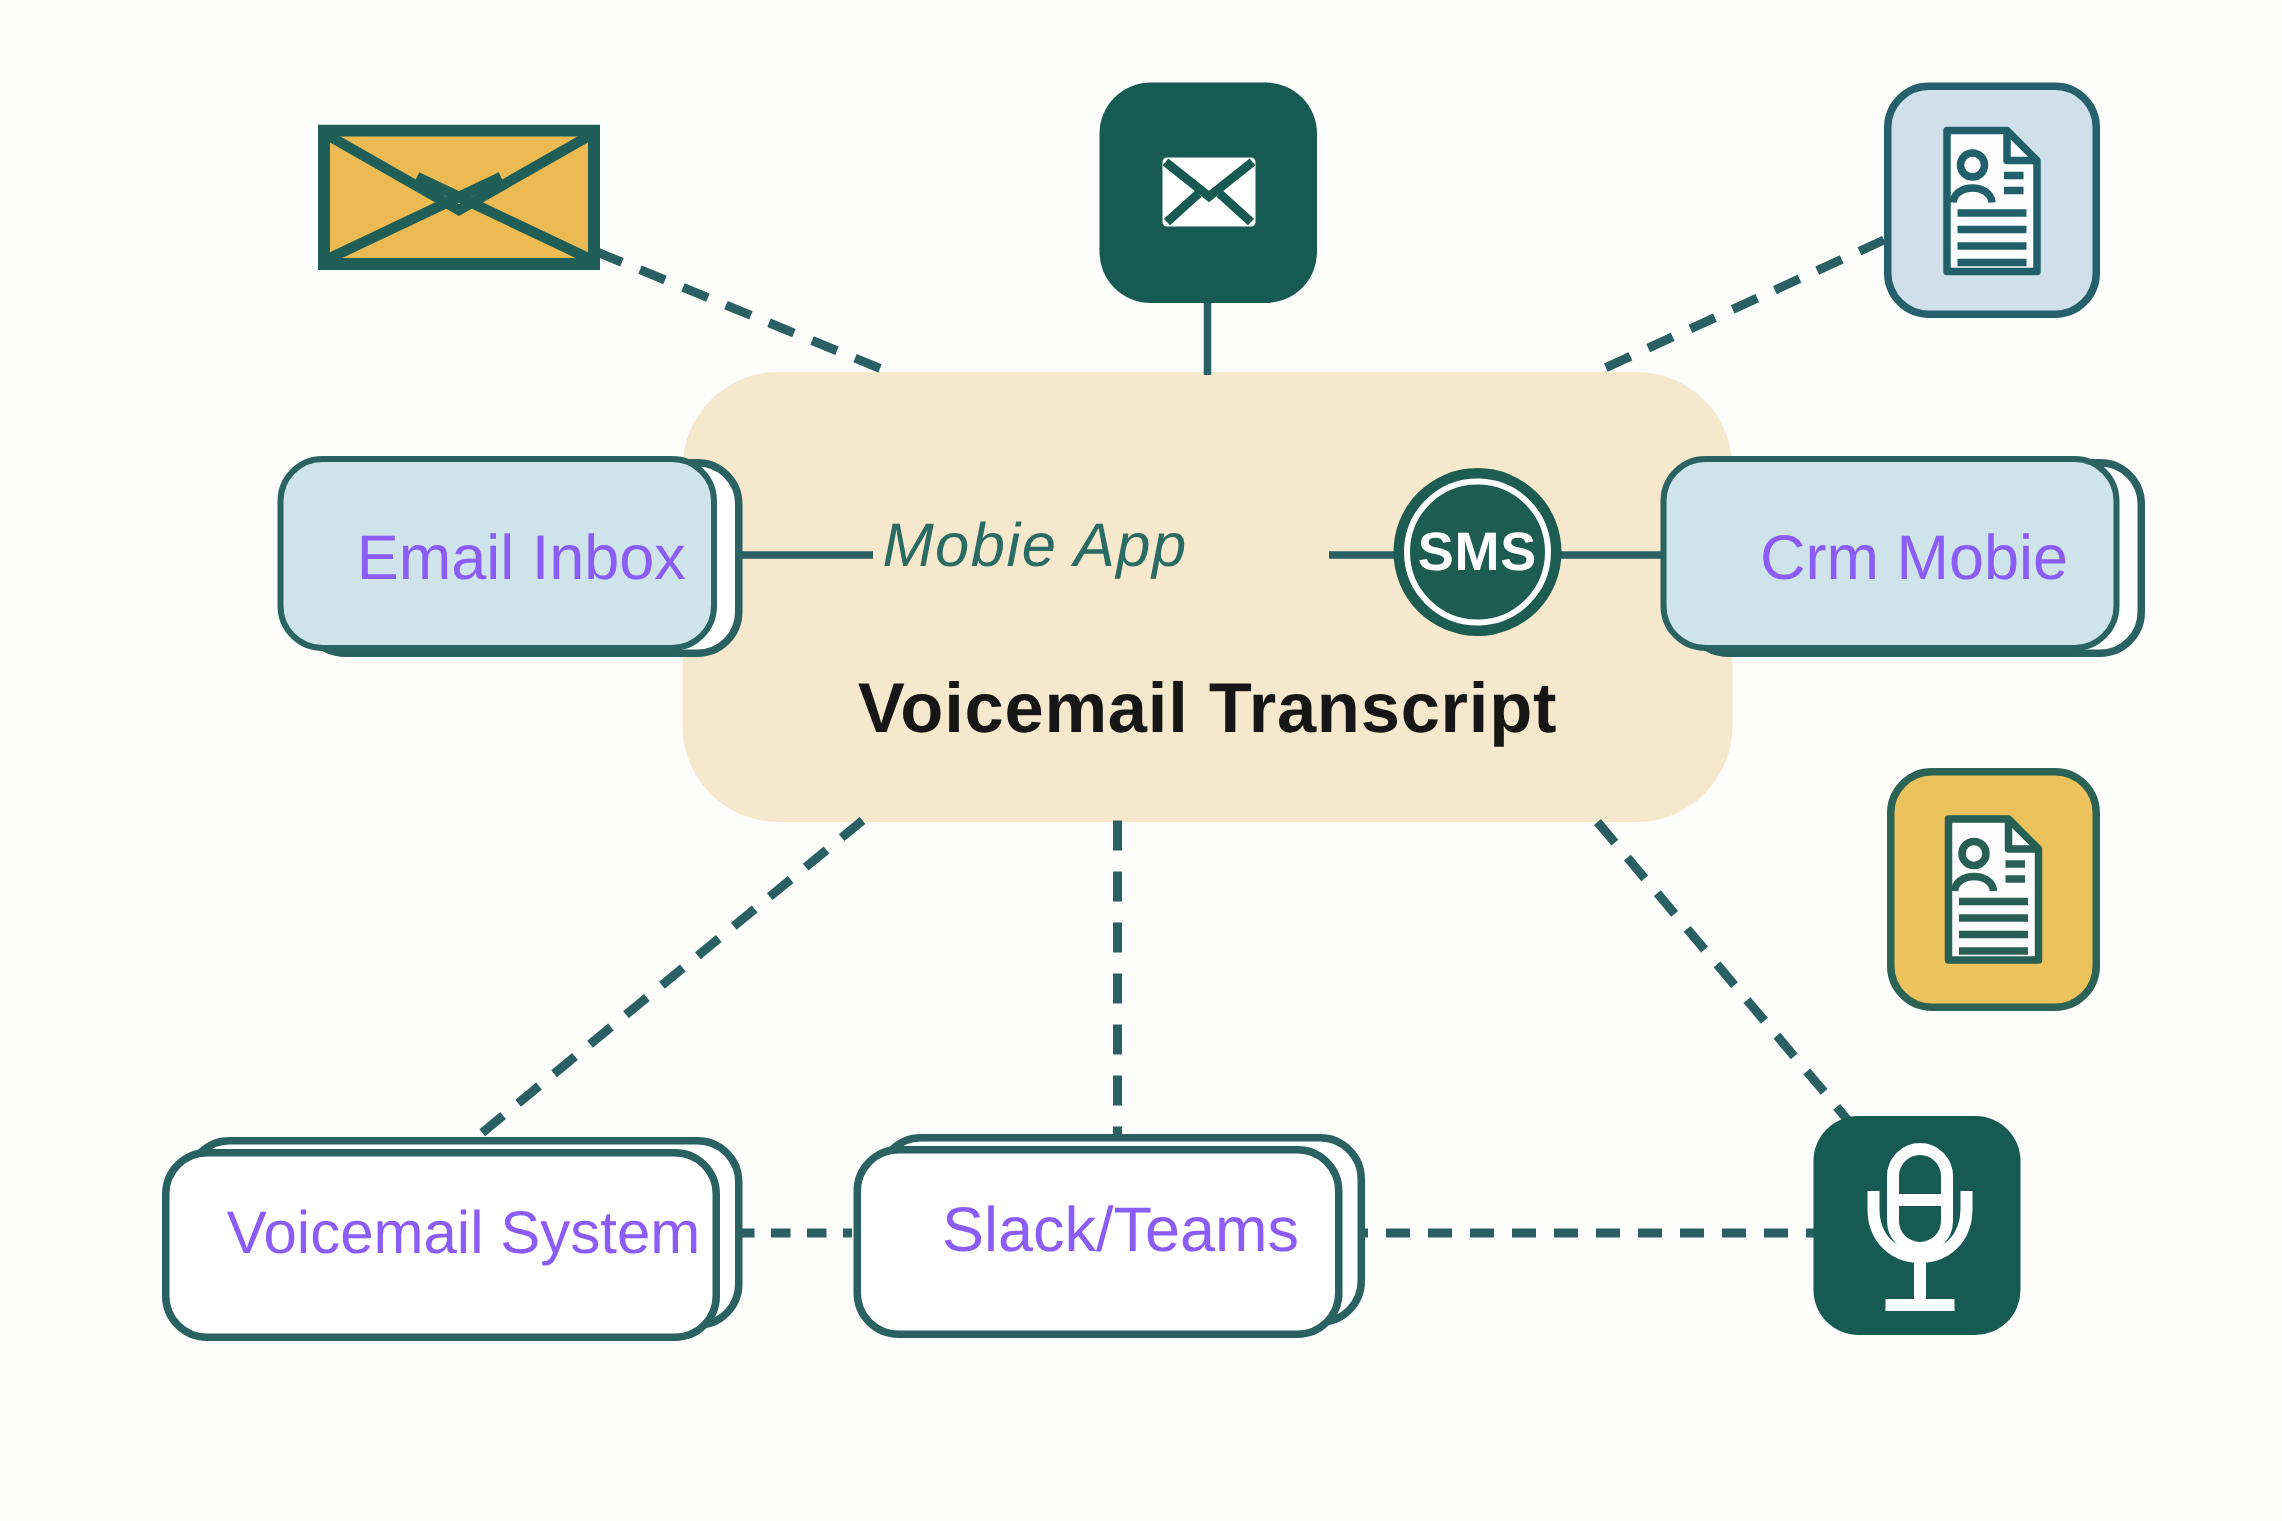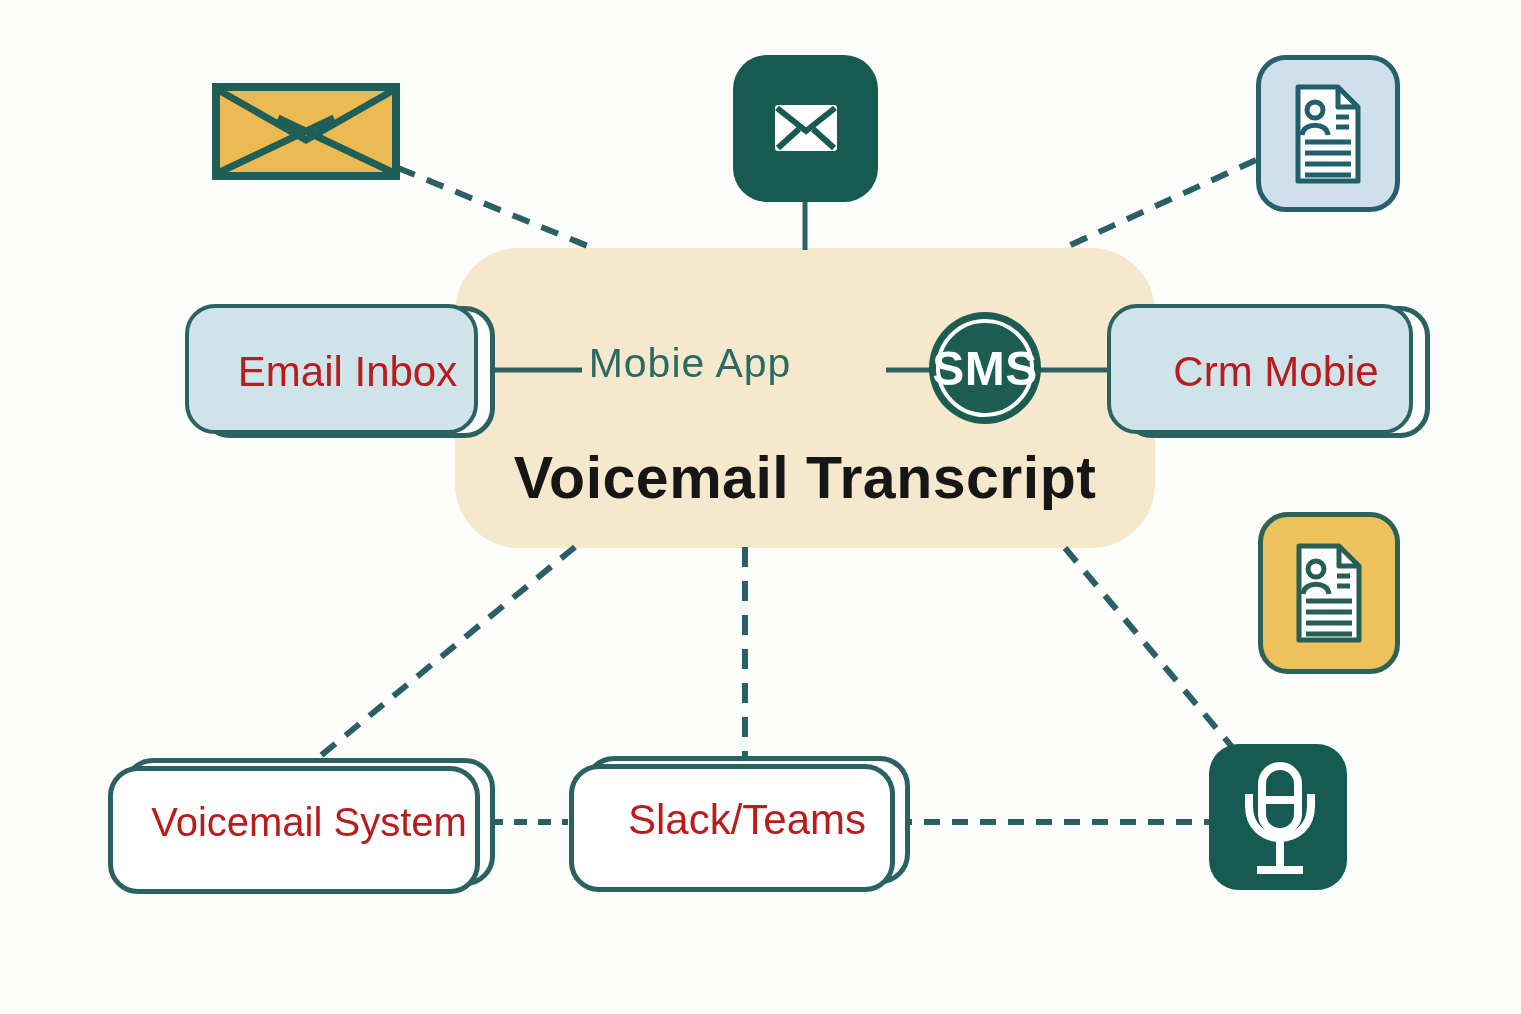--- a/index.html
+++ b/index.html
@@ -18,44 +18,45 @@
     position:absolute;left:455px;top:248px;width:700px;height:300px;
     background:#f6e8cd;border-radius:64px;z-index:1;
   }
   .layer3{z-index:3;}
 
   
   .app-label{
     position:absolute;left:560px;top:340px;width:260px;
     text-align:center;font-size:41px;color:#2a6b63;
     letter-spacing:1px;
+    font-style:italic;
   }
   .sms-badge{
     position:absolute;left:929px;top:312px;width:112px;height:112px;
     background:#1d5c50;border-radius:50%;
     display:flex;align-items:center;justify-content:center;
   }
   .sms-badge::before{
     content:"";position:absolute;inset:7px;border:4px solid #ffffff;border-radius:50%;
   }
   .sms-badge span{
-    color:#ffffff;font-size:48px;font-weight:bold;letter-spacing:0.5px;text-align:center;
+    color:#ffffff;font-size:36px;font-weight:bold;letter-spacing:0.5px;text-align:center;
   }
   .central-title{
     position:absolute;left:455px;top:444px;width:700px;
-    text-align:center;font-size:59px;font-weight:bold;color:#161616;
+    text-align:center;font-size:47px;font-weight:bold;color:#161616;
     letter-spacing:0.5px;
   }
 
   
   .nbox{
     position:absolute;
     background:#ffffff;border:5px solid #2a6161;border-radius:30px;
     display:flex;align-items:center;justify-content:center;
-    font-size:42px;color:#b91c1c;
+    font-size:42px;color:#8b5cf6;
   }
   .nbox::before{
     content:"";position:absolute;border-radius:30px;z-index:-1;
     width:100%;height:100%;
   }
   .nbox.blue-layer::before{
     left:-20px;top:-7px;background:#cfe3ea;border:4px solid #2b6363;
   }
   .nbox.white-layer::before{
     left:-20px;top:3px;background:#ffffff;border:5px solid #2a6161;

